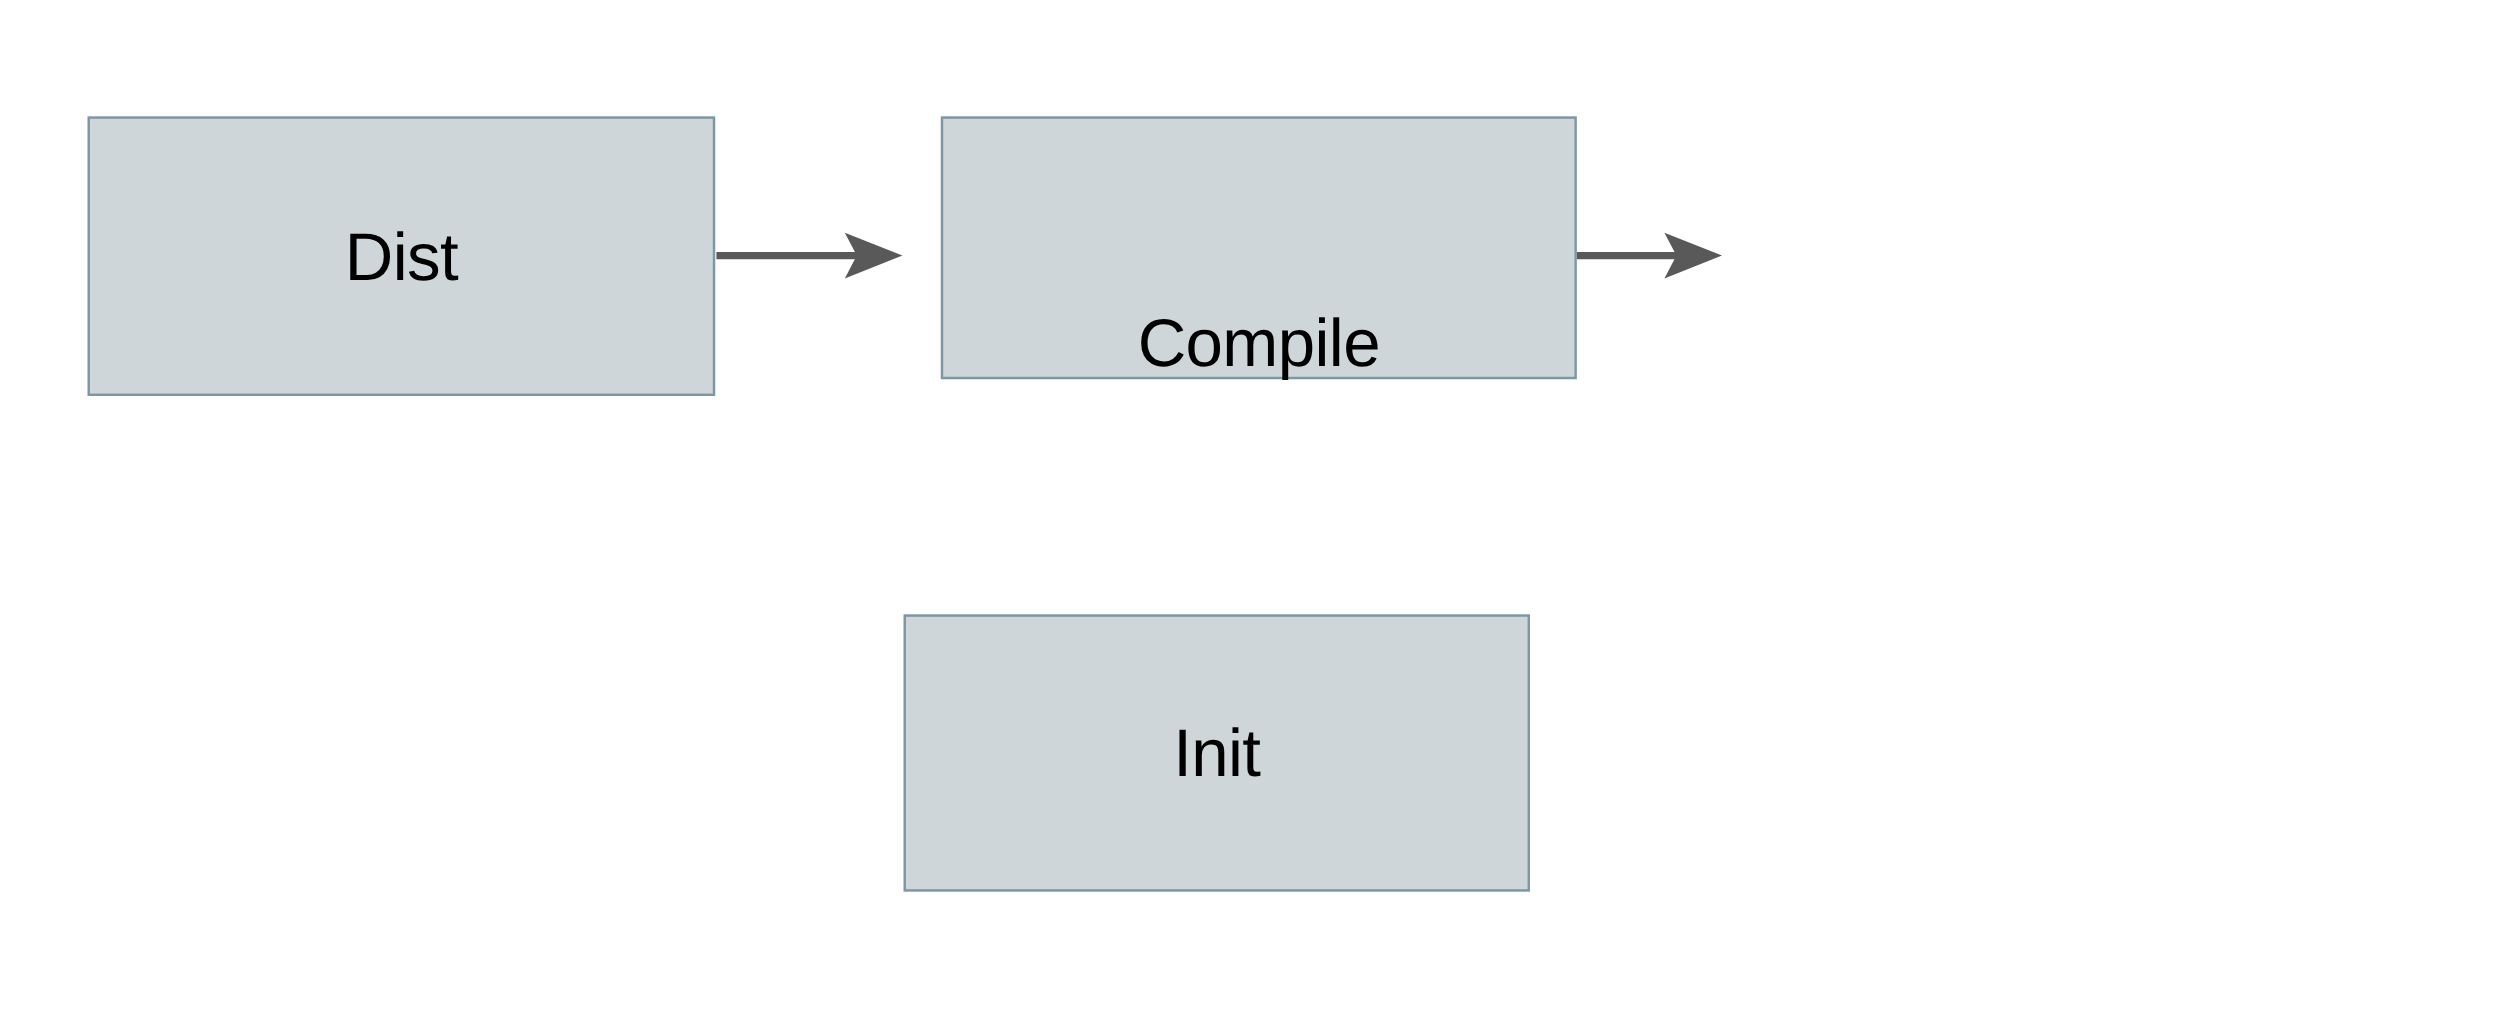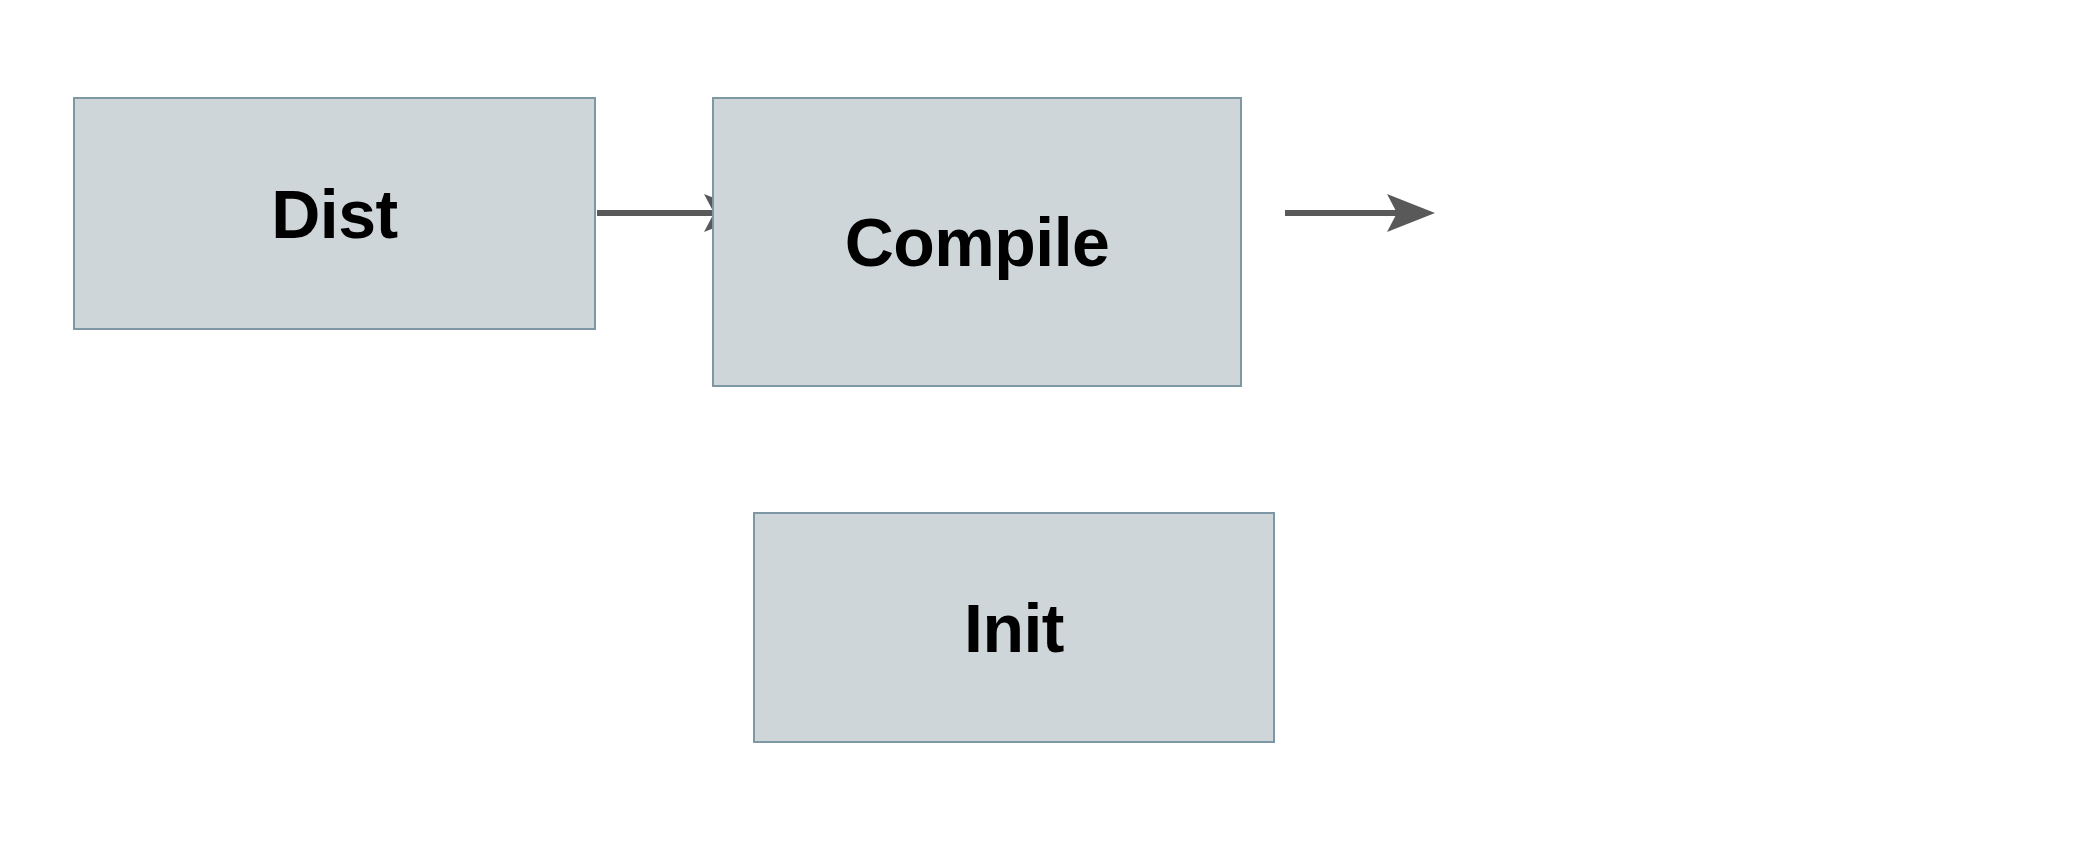--- a/index.html
+++ b/index.html
@@ -22,31 +22,31 @@
     position: absolute;
     box-sizing: border-box;
     background: #ced6da;
     border: 2px solid #7e97a4;
     display: flex;
     align-items: center;
     justify-content: center;
   }
   .node-label {
     font-family: "Liberation Sans", sans-serif;
-    font-size: 68px;
-    font-weight: 700;
+    font-size: 56px;
+    font-weight: 400;
     color: #000000;
     line-height: 1;
     letter-spacing: -0.5px;
     white-space: nowrap;
     user-select: none;
   }
   
   .node--dist    { left: 73px;   top: 97px;  width: 523px; height: 233px; }
-  .node--compile { left: 712px;  top: 97px;  width: 530px; height: 290px; }
+  .node--compile { left: 784px;  top: 97px;  width: 530px; height: 219px; align-items: flex-end; }
   .node--init    { left: 1437px; top: 97px;  width: 523px; height: 233px; }
   .node--clean   { left: 753px;  top: 512px; width: 522px; height: 231px; }
 
   .edge-layer {
     position: absolute;
     left: 0;
     top: 0;
     width: 2078px;
     height: 848px;
     pointer-events: none;

